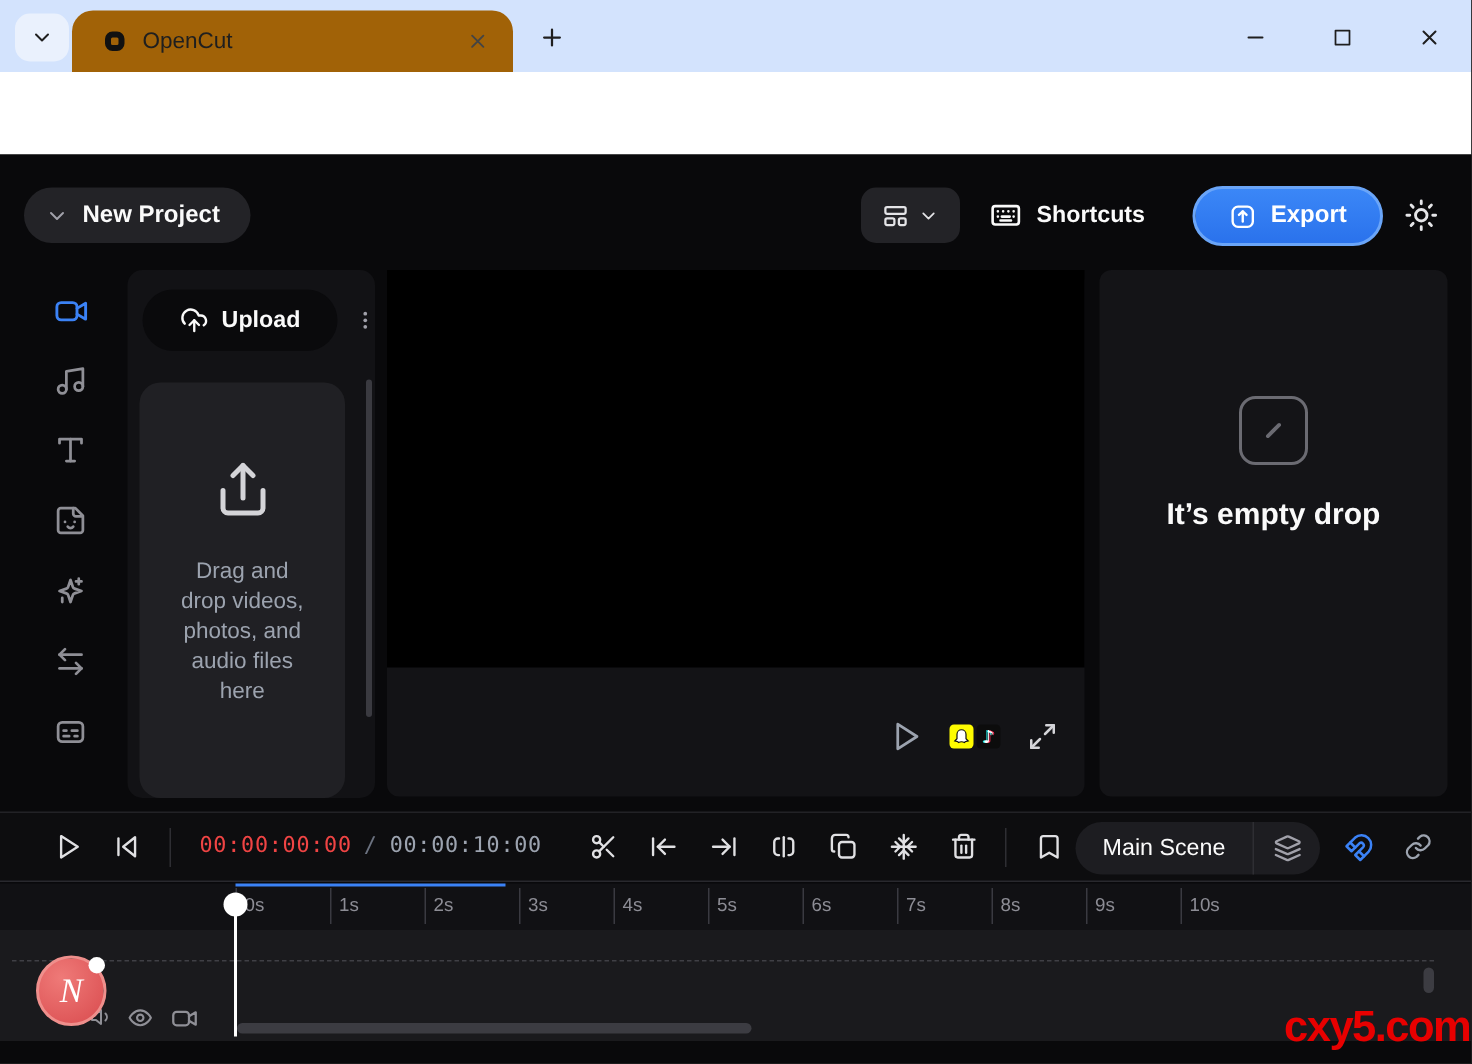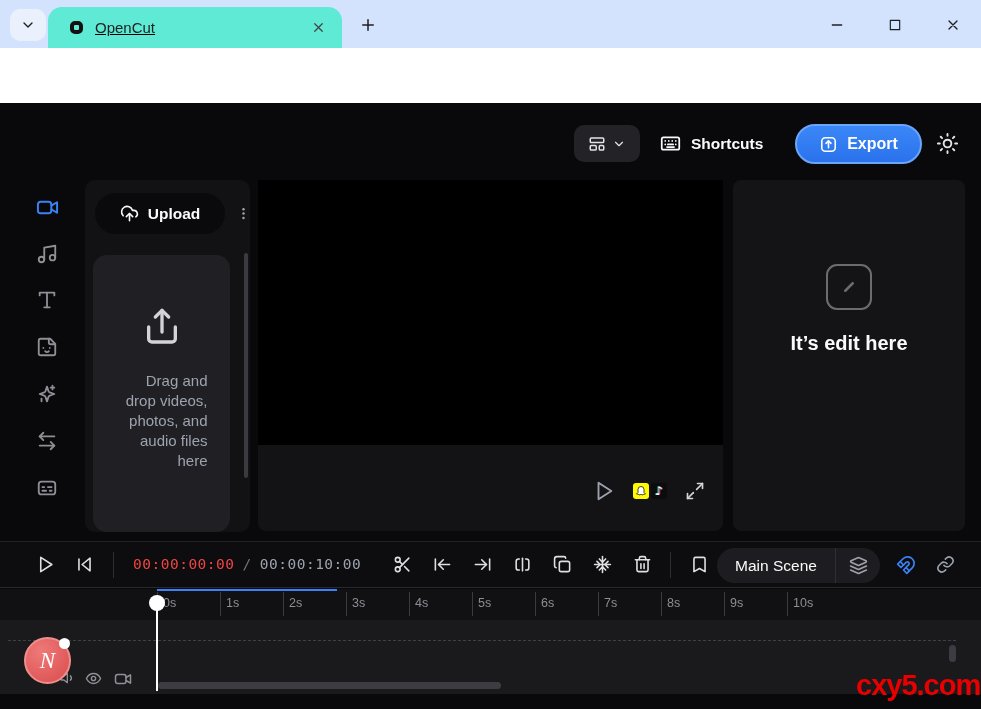--- a/index.html
+++ b/index.html
@@ -5,22 +5,22 @@
   html,body{margin:0;padding:0;background:#333;}
   *{box-sizing:border-box;}
   #screen{position:relative;width:981px;height:709px;overflow:hidden;
     font-family:"Liberation Sans",sans-serif;background:#09090b;}
   svg.ic{fill:none;stroke:currentColor;stroke-width:2;stroke-linecap:round;stroke-linejoin:round;display:block;}
 
   
   #tabstrip{position:absolute;left:0;top:0;width:981px;height:48px;background:#d3e3fd;}
   #tab-search{position:absolute;left:10px;top:9px;width:36px;height:32px;border-radius:10px;
     background:#eaf1fd;color:#1f1f1f;display:flex;align-items:center;justify-content:center;}
-  #tab{position:absolute;left:48px;top:7px;width:294px;height:41px;background:#5eead4;
-    border-radius:14px 14px 0 0;display:flex;align-items:center;padding:0 14px;text-decoration:underline;}
+  #tab{position:absolute;left:48px;top:7px;width:294px;height:41px;background:#a16207;
+    border-radius:14px 14px 0 0;display:flex;align-items:center;padding:0 14px;}
   #favicon{width:13px;height:13px;border:4px solid #111;border-radius:5px;margin:0 12px 0 8px;}
   #tab-title{font-size:15px;color:#1f1f1f;flex:1;}
   #tab-close{color:#444;margin-right:2px;}
   #new-tab{position:absolute;left:355px;top:12px;width:26px;height:26px;color:#1f1f1f;
     display:flex;align-items:center;justify-content:center;}
   .winbtn{position:absolute;top:12px;width:30px;height:26px;color:#1f1f1f;
     display:flex;align-items:center;justify-content:center;}
 
   #toolbar{position:absolute;left:0;top:48px;width:981px;height:55px;background:#fff;}
   .navbtn{position:absolute;top:66px;width:24px;height:24px;display:flex;align-items:center;justify-content:center;}
@@ -51,21 +51,21 @@
   .rail-btn.active{color:#3b82f6;}
 
   
   #media-panel{position:absolute;left:85px;top:180px;width:165px;height:352px;background:#121215;border-radius:10px;}
   #upload-btn{position:absolute;left:10px;top:13px;width:130px;height:41px;border-radius:21px;background:#0a0a0c;
     display:flex;align-items:center;justify-content:center;gap:9px;color:#fafafa;}
   #upload-label{font-size:15.5px;font-weight:600;}
   #media-more{position:absolute;left:150px;top:17px;width:16px;height:32px;color:#a1a1aa;
     display:flex;align-items:center;justify-content:center;}
   #dropzone{position:absolute;left:8px;top:75px;width:137px;height:277px;background:#202024;border-radius:14px;
-    overflow:hidden;text-align:right;}
+    overflow:hidden;text-align:center;}
   #dropzone .dz-icon{margin:52px auto 24px;width:40px;height:40px;color:#d4d4d8;}
   #dropzone-text{display:block;margin:0 auto;width:92px;font-size:15px;line-height:20px;color:#9ca3af;}
   #media-scrollbar{position:absolute;left:159px;top:73px;width:4px;height:225px;background:#3a3a40;border-radius:2px;}
 
   
   #preview-panel{position:absolute;left:258px;top:180px;width:465px;height:351px;background:#131316;border-radius:8px;}
   #preview-canvas{position:absolute;left:0;top:0;width:465px;height:265px;background:#000;}
   #preview-controls{position:absolute;right:18px;top:300px;display:flex;align-items:center;gap:18px;}
   #preview-play{color:#9ca3af;}
   #app-badges{display:flex;gap:2px;}
@@ -241,20 +241,28 @@
     <div class="navbtn" style="left:942px;color:#3c4043;">
         <svg width="18" height="18" viewBox="0 0 24 24" fill="currentColor">
           <circle cx="12" cy="5" r="2"></circle>
           <circle cx="12" cy="12" r="2"></circle>
           <circle cx="12" cy="19" r="2"></circle>
         </svg>
       </div>
   </div>
 
   <div id="app-header">
+    <div id="project-btn">
+      <span class="chev">
+          <svg class="ic" width="16" height="16" viewBox="0 0 24 24">
+            <path d="m6 9 6 6 6-6"></path>
+          </svg>
+        </span>
+      <span id="project-name">New Project</span>
+    </div>
     <div id="layout-btn">
       <span>
           <svg class="ic" width="18" height="18" viewBox="0 0 24 24">
             <rect x="3" y="4" width="18" height="6" rx="1.5"></rect>
             <rect x="3" y="14" width="8" height="6" rx="1.5"></rect>
             <rect x="15" y="14" width="6" height="6" rx="1.5"></rect>
           </svg>
         </span>
       <span>
           <svg class="ic" width="14" height="14" viewBox="0 0 24 24">
@@ -382,21 +390,21 @@
         </span>
     </div>
   </div>
 
   <div id="props-panel">
     <div id="props-icon">
         <svg class="ic" width="30" height="30" viewBox="0 0 24 24">
           <line x1="9" y1="15" x2="15" y2="9"></line>
         </svg>
       </div>
-    <div id="props-title">It’s edit here</div>
+    <div id="props-title">It’s empty drop</div>
   </div>
 
   <div id="tl-toolbar">
     <div class="tbtn" style="left:36px;">
         <svg class="ic" width="19" height="19" viewBox="0 0 24 24" stroke-width="1.8">
           <polygon points="6 3 20 12 6 21 6 3"></polygon>
         </svg>
       </div>
     <div class="tbtn" style="left:75px;">
         <svg class="ic" width="19" height="19" viewBox="0 0 24 24" stroke-width="1.8">

